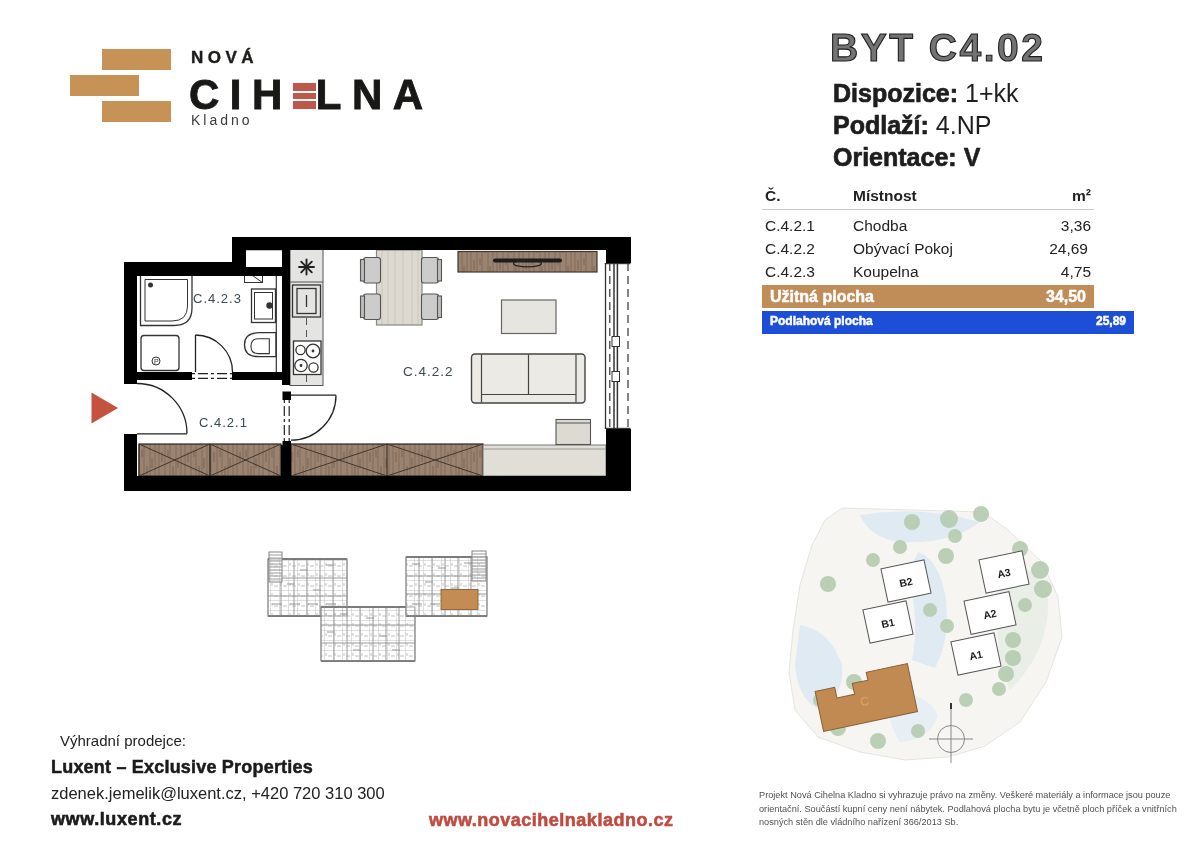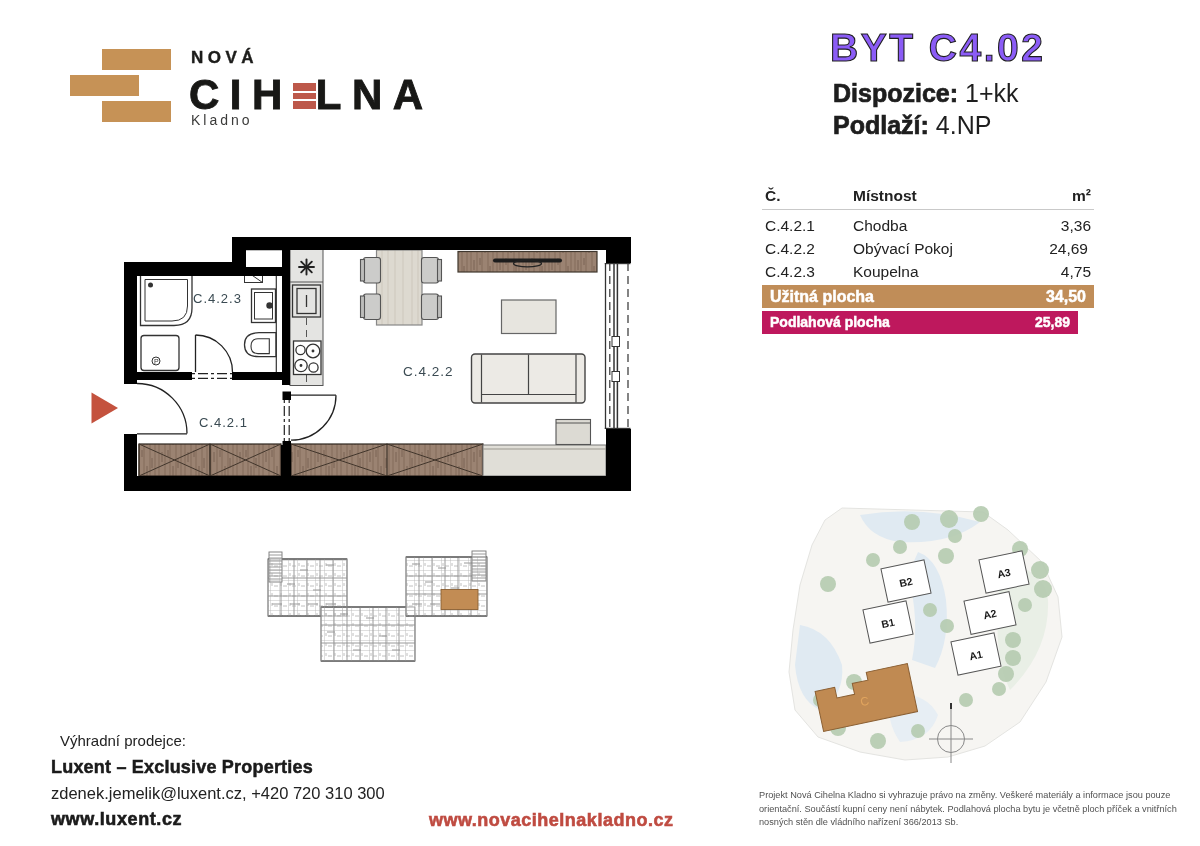--- a/index.html
+++ b/index.html
@@ -17,26 +17,27 @@
 
 <div class="abs" style="left:102px;top:101px;width:69px;height:21px;background:#c69256;"></div>
 
 <div class="abs" style="left:191px;top:48px;font-size:17px;font-weight:700;letter-spacing:4.5px;color:#1d1d1b;-webkit-text-stroke:0.4px #1d1d1b;">NOVÁ</div>
 
 <div class="abs" style="left:189px;top:71px;font-size:42px;font-weight:700;letter-spacing:10.5px;color:#181816;-webkit-text-stroke:0.9px #181816;white-space:nowrap;">CIH<span style="display:inline-block;width:23px;height:26px;vertical-align:baseline;background:
 linear-gradient(to bottom,#bd584a 0 29%,#fff 29% 37%,#bd584a 37% 63%,#fff 63% 71%,#bd584a 71% 100%);"></span>LNA</div>
 
 <div class="abs" style="left:191px;top:112px;font-size:14px;font-weight:400;letter-spacing:3px;color:#3b3b3a;">Kladno</div>
 
-<div class="abs" style="left:830px;top:26px;font-size:39px;font-weight:700;letter-spacing:2.5px;color:#8b5cf6;-webkit-text-stroke:1.1px #1e1e1e;">BYT C4.02</div>
+<div class="abs" style="left:830px;top:26px;font-size:39px;font-weight:700;letter-spacing:2.5px;color:#737373;-webkit-text-stroke:1.1px #1e1e1e;">BYT C4.02</div>
 
 <div class="abs" style="left:833px;top:79px;font-size:25px;color:#1e1e1e;"><b style="-webkit-text-stroke:0.7px #1e1e1e;">Dispozice:</b> <span style="font-weight:400">1+kk</span></div>
 
 <div class="abs" style="left:833px;top:111px;font-size:25px;color:#1e1e1e;"><b style="-webkit-text-stroke:0.7px #1e1e1e;">Podlaží:</b> <span style="font-weight:400">4.NP</span></div>
 
+<div class="abs" style="left:833px;top:143px;font-size:25px;color:#1e1e1e;"><b style="-webkit-text-stroke:0.7px #1e1e1e;">Orientace:</b> <b style="-webkit-text-stroke:0.5px #1e1e1e;">V</b></div>
 
 <div class="abs" style="left:762px;top:185px;width:332px;height:100px;font-size:15.5px;color:#222;">
 
   <span style="position:absolute;left:3px;top:2px;font-weight:700;">Č.</span>
   <span style="position:absolute;left:91px;top:2px;font-weight:700;">Místnost</span>
   <span style="position:absolute;right:3px;top:2px;font-weight:700;">m²</span>
 
   <div style="position:absolute;left:0;top:24px;width:332px;height:1px;background:#c9c9c9;"></div>
 
   <span style="position:absolute;left:3px;top:32px;">C.4.2.1</span>
@@ -50,21 +51,21 @@
   <span style="position:absolute;left:3px;top:78px;">C.4.2.3</span>
   <span style="position:absolute;left:91px;top:78px;">Koupelna</span>
   <span style="position:absolute;right:3px;top:78px;">4,75</span>
 </div>
 
 <div class="abs" style="left:762px;top:285px;width:332px;height:23px;background:#c08d58;color:#fff;font-weight:700;font-size:16px;-webkit-text-stroke:0.5px #fff;">
   <span style="position:absolute;left:8px;top:3px;">Užitná plocha</span>
   <span style="position:absolute;right:8px;top:3px;">34,50</span>
 </div>
 
-<div class="abs" style="left:762px;top:311px;width:316px;height:23px;background:#be185d;color:#fff;font-weight:700;font-size:14px;-webkit-text-stroke:0.5px #fff;">
+<div class="abs" style="left:762px;top:311px;width:372px;height:23px;background:#1d4ed8;color:#fff;font-weight:700;font-size:12px;-webkit-text-stroke:0.5px #fff;">
   <span style="position:absolute;left:8px;top:3px;">Podlahová plocha</span>
   <span style="position:absolute;right:8px;top:3px;">25,89</span>
 </div>
 
 <svg class="abs" style="left:0;top:0;" width="1200" height="846" viewBox="0 0 1200 846">
   <defs>
     <pattern id="wood" width="26" height="32" patternUnits="userSpaceOnUse">
       <rect width="26" height="32" fill="#9b8372"></rect>
       <path d="M3 0 V32 M9 0 V32 M14 0 V32 M20 0 V32 M25 0 V32" stroke="#8a7261" stroke-width="1.4"></path>
       <path d="M6 4 V14 M17 18 V29 M12 2 V9 M22 10 V20" stroke="#7a6354" stroke-width="1"></path>

